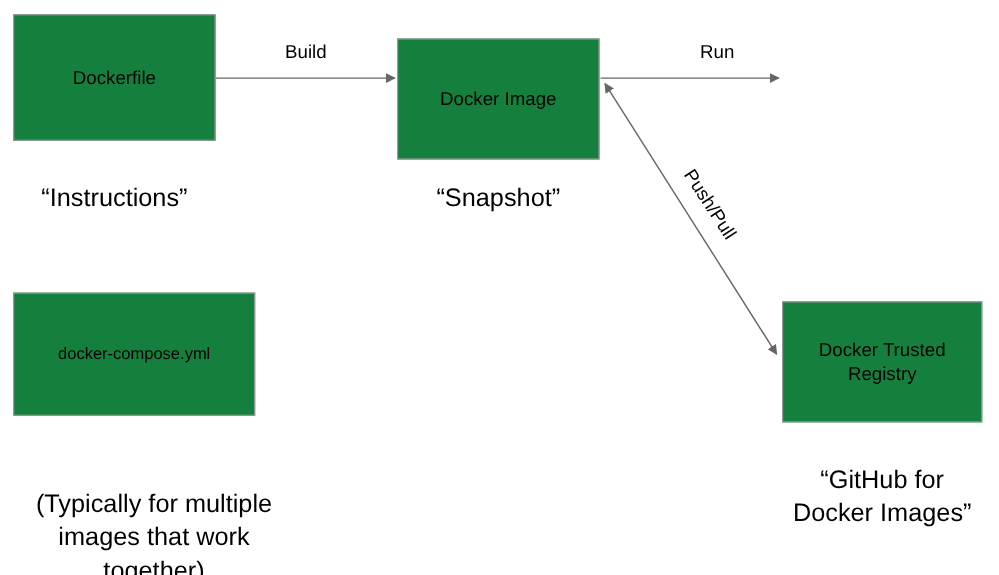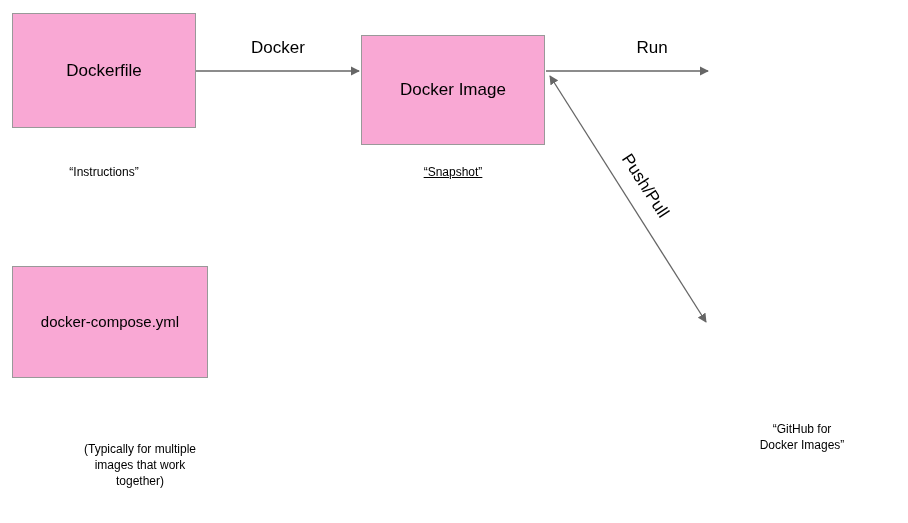--- a/index.html
+++ b/index.html
@@ -15,40 +15,40 @@
   #canvas {
     position: relative;
     width: 908px;
     height: 523px;
     background: #ffffff;
     overflow: hidden;
   }
   .node {
     position: absolute;
     box-sizing: border-box;
-    background: #f9a8d4;
+    background: #15803d;
     border: 1px solid #999999;
     display: flex;
     align-items: center;
     justify-content: center;
     text-align: center;
     line-height: 1.25;
   }
   .node-label {
     font-size: 17px;
     color: #000000;
     white-space: pre-line;
     padding: 0 6px;
   }
   .node-label.small {
     font-size: 15px;
   }
   .caption {
     position: absolute;
-    font-size: 12px;
+    font-size: 23px;
     color: #000000;
     text-align: center;
     line-height: 1.3;
     white-space: pre-line;
   }
   .caption.left-align {
     text-align: center;
     line-height: 1.32;
   }
   .edge-label {
@@ -94,34 +94,38 @@
 
   <div class="node" style="left:12px; top:13px; width:184px; height:115px;">
     <span class="node-label">Dockerfile</span>
   </div>
 
   <div class="node" style="left:361px; top:16px; width:184px; height:110px;margin-top:19px;">
     <span class="node-label">Docker Image</span>
   </div>
 
 
-  <div class="node" style="left:12px; top:266px; width:196px; height:112px;">
+  <div class="node" style="left:12px; top:266px; width:220px; height:112px;">
     <span class="node-label small">docker-compose.yml</span>
   </div>
 
+  <div class="node" style="left:711px; top:274px; width:182px; height:110px;">
+    <span class="node-label">Docker Trusted
+Registry</span>
+  </div>
 
-  <div class="edge-label" style="left:246px; top:38px; width:64px;">Docker</div>
+  <div class="edge-label" style="left:246px; top:38px; width:64px;">Build</div>
 
   <div class="edge-label" style="left:624px; top:38px; width:56px;text-align:center;">Run</div>
 
   <div class="edge-label rotated" style="left:605px; top:176px; width:80px; transform: rotate(57deg);">Push/Pull</div>
 
   <div class="caption" style="left:3px; top:165px; width:202px;">“Instructions”</div>
 
-  <div class="caption" style="left:352px; top:165px; width:202px;text-decoration:underline;">“Snapshot”</div>
+  <div class="caption" style="left:352px; top:165px; width:202px;">“Snapshot”</div>
 
 
 
   <div class="caption left-align" style="left:25px; top:442px; width:230px;">(Typically for multiple
 images that work
 together)</div>
 
   <div class="caption" style="left:701px; top:422px; width:202px;">“GitHub for
 Docker Images”</div>
 

